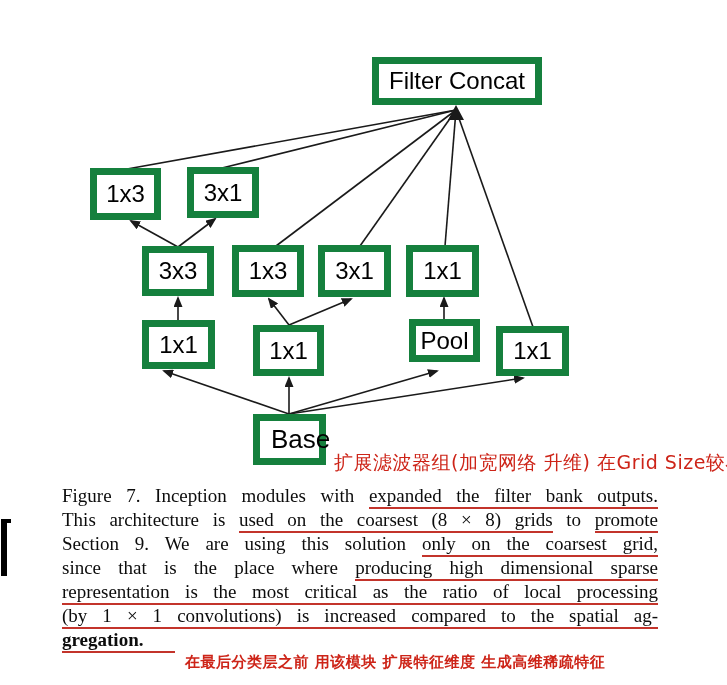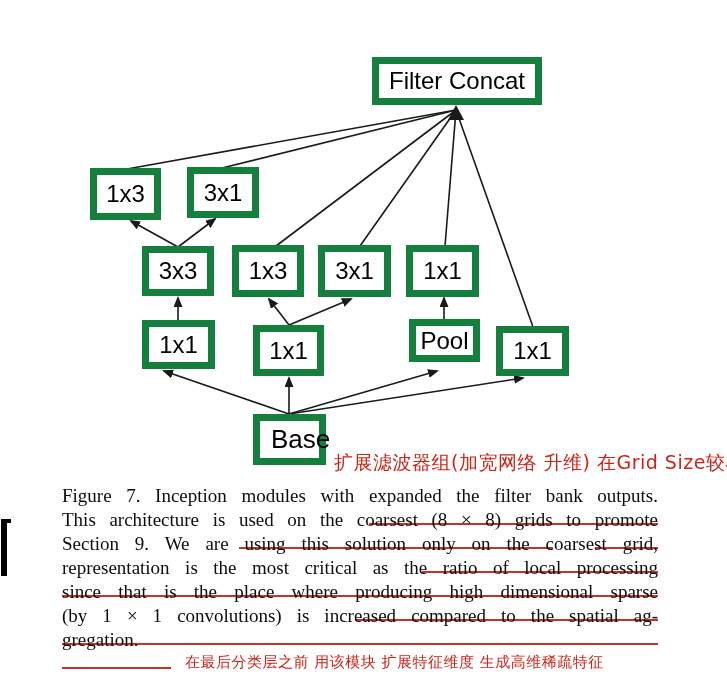--- a/index.html
+++ b/index.html
@@ -19,29 +19,29 @@
   .n-r3d {left:406px;top:245px;width:73px; height:52px;}
   .n-r4a {left:142px;top:320px;width:73px; height:49px;}
   .n-r4b {left:253px;top:325px;width:71px; height:51px;}
   .n-r4c {left:409px;top:319px;width:71px; height:43px;}
   .n-r4d {left:496px;top:326px;width:73px; height:50px;}
   .n-base{left:253px;top:414px;width:73px; height:51px;font-size:26px;padding-left:22px;}
   
   .hw{position:absolute;color:#cd2418;font-family:"DejaVu Sans", sans-serif;
       white-space:nowrap;font-weight:500;}
   #note-diagram{left:334px;top:450px;font-size:19px;letter-spacing:0.5px;}
-  #note-caption{left:185px;top:653px;font-size:15px;letter-spacing:0.5px;}
+  #note-caption{left:185px;top:653px;font-size:15px;letter-spacing:0.5px;font-weight:bold;}
   
   #caption{position:absolute;left:62px;top:484px;width:596px;
            font-size:19px;color:#0c0c0c;}
   .cl{height:24px;line-height:24px;text-align:justify;text-align-last:justify;
       overflow:visible;}
   .cl-last{text-align-last:left;}
-  .ul{border-bottom:2px solid #c3342b;padding-bottom:17px;}
-  .ul-ext{padding-right:32px;}
+  .ul{border-bottom:2px solid #c3342b;padding-bottom:1px;}
+  .ul-ext{padding-right:32px;font-weight:bold;}
 </style>
 </head>
 <body>
 
 <div id="page">
 
   <svg id="edges" width="727" height="685" viewBox="0 0 727 685">
     <defs>
       <marker id="ah" markerUnits="userSpaceOnUse" markerWidth="11" markerHeight="9" refX="9" refY="4.5" orient="auto">
         <polygon points="0,0 11,4.5 0,9" fill="#1a1a1a"></polygon>
@@ -96,19 +96,19 @@
   <div class="node n-r4d">1x1</div>
   <div class="node n-base">Base</div>
 
   <div id="note-diagram" class="hw">扩展滤波器组(加宽网络 升维) 在Grid Size较小时使用</div>
   <div id="note-caption" class="hw">在最后分类层之前 用该模块 扩展特征维度 生成高维稀疏特征</div>
 
   <div id="caption">
     <div class="cl"><span>Figure 7. Inception modules with </span><span class="ul">expanded the filter bank outputs.</span></div>
     <div class="cl"><span>This architecture is </span><span class="ul">used on the coarsest (8 × 8) grids</span><span> to </span><span class="ul">promote</span></div>
     <div class="cl"><span>Section 9.  We are using this solution </span><span class="ul">only on the coarsest grid,</span></div>
+    <div class="cl"><span>since that is the place where </span><span class="ul">producing high dimensional sparse</span></div>
     <div class="cl"><span class="ul">representation is the most critical as the ratio of local processing</span></div>
-    <div class="cl"><span>since that is the place where </span><span class="ul">producing high dimensional sparse</span></div>
     <div class="cl"><span class="ul">(by 1 × 1 convolutions) is increased compared to the spatial ag-</span></div>
     <div class="cl cl-last"><span class="ul ul-ext">gregation.</span></div>
   </div>
 
 </div>
 
 </body></html>

